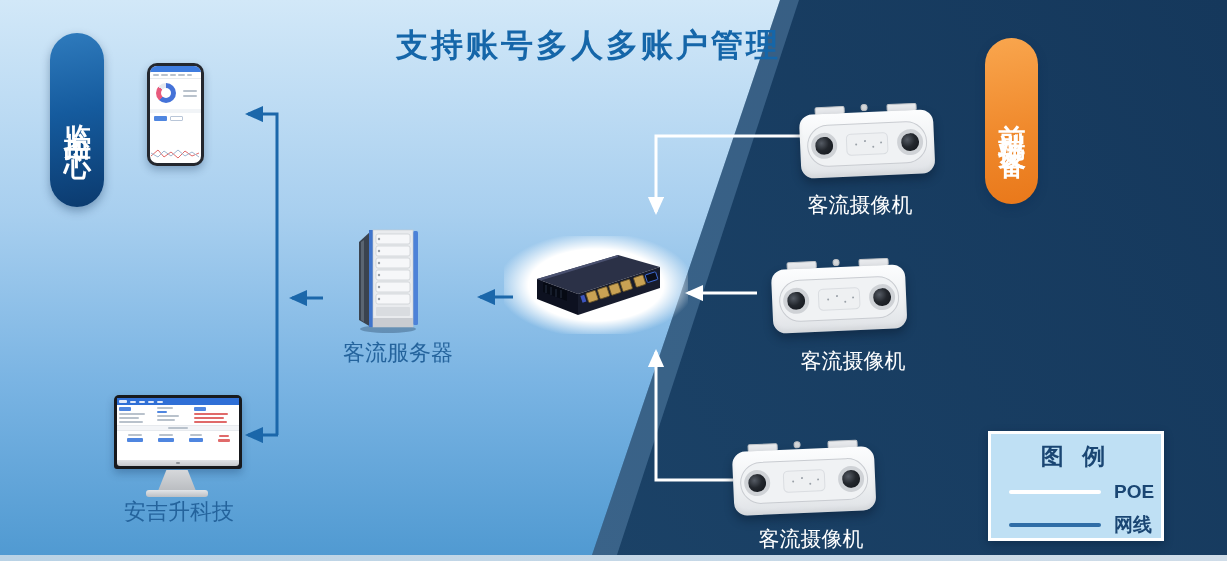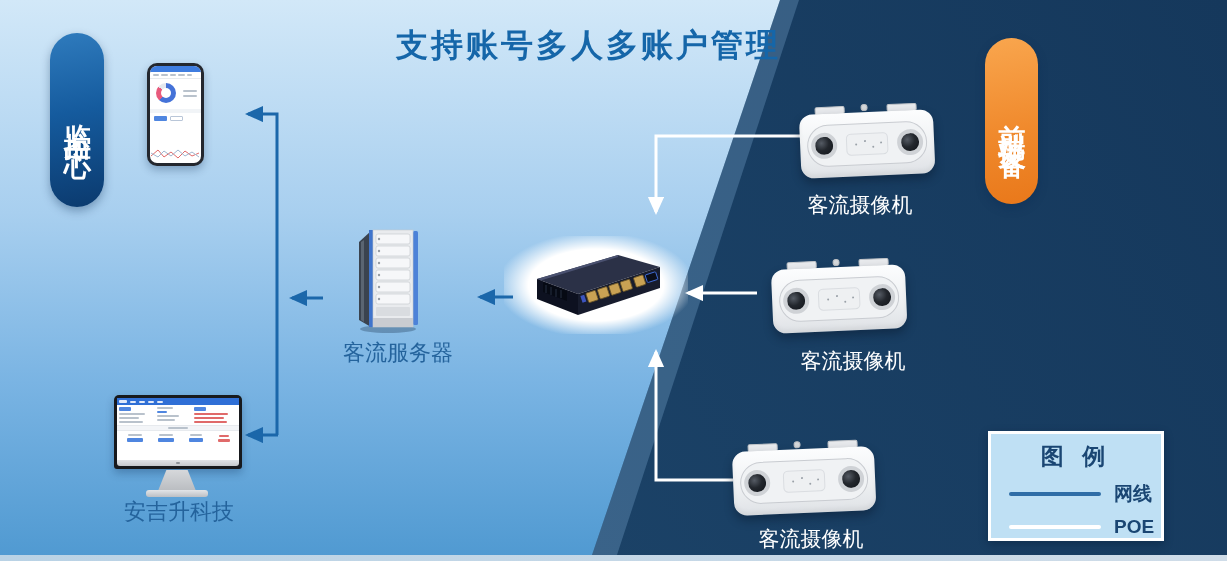--- a/index.html
+++ b/index.html
@@ -342,23 +342,23 @@
           <i></i>
           <i></i>
         </div>
     </div>
   </div>
   <div class="node-label on-dark" style="left:746px;top:525px;width:130px;">客流摄像机</div>
 
   <div class="legend">
     <div class="legend-title">图 例</div>
     <div class="legend-row">
+      <span class="legend-line" style="background: rgb(255, 255, 255);"></span>
+      <span class="legend-label">POE</span>
+    </div>
+    <div class="legend-row">
       <span class="legend-line" style="background: rgb(47, 109, 166);"></span>
       <span class="legend-label">网线</span>
     </div>
-    <div class="legend-row">
-      <span class="legend-line" style="background: rgb(255, 255, 255);"></span>
-      <span class="legend-label">POE</span>
-    </div>
   </div>
 
   <div class="bottom-strip"></div>
 </div>
 
 </body></html>

